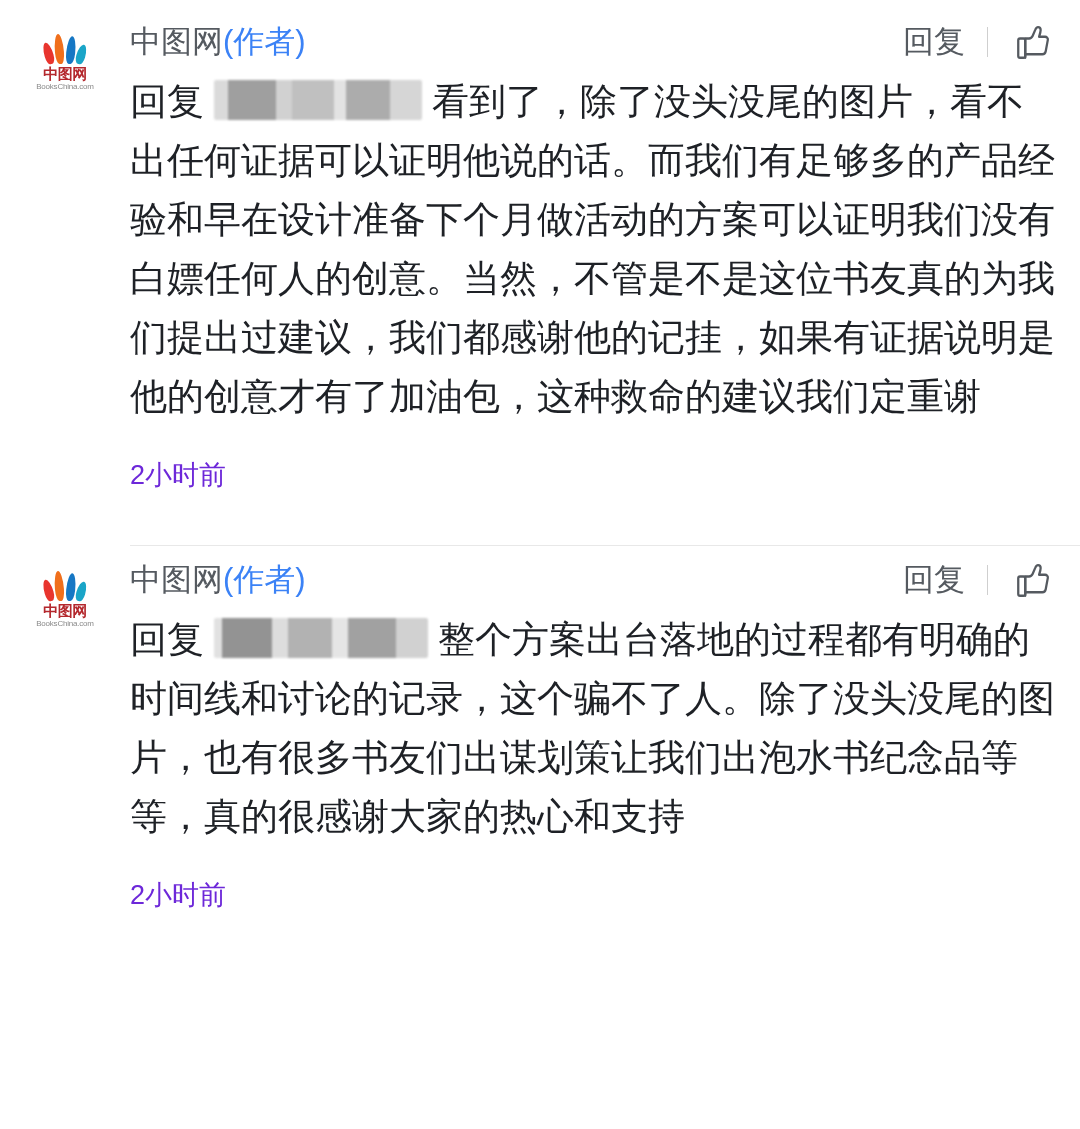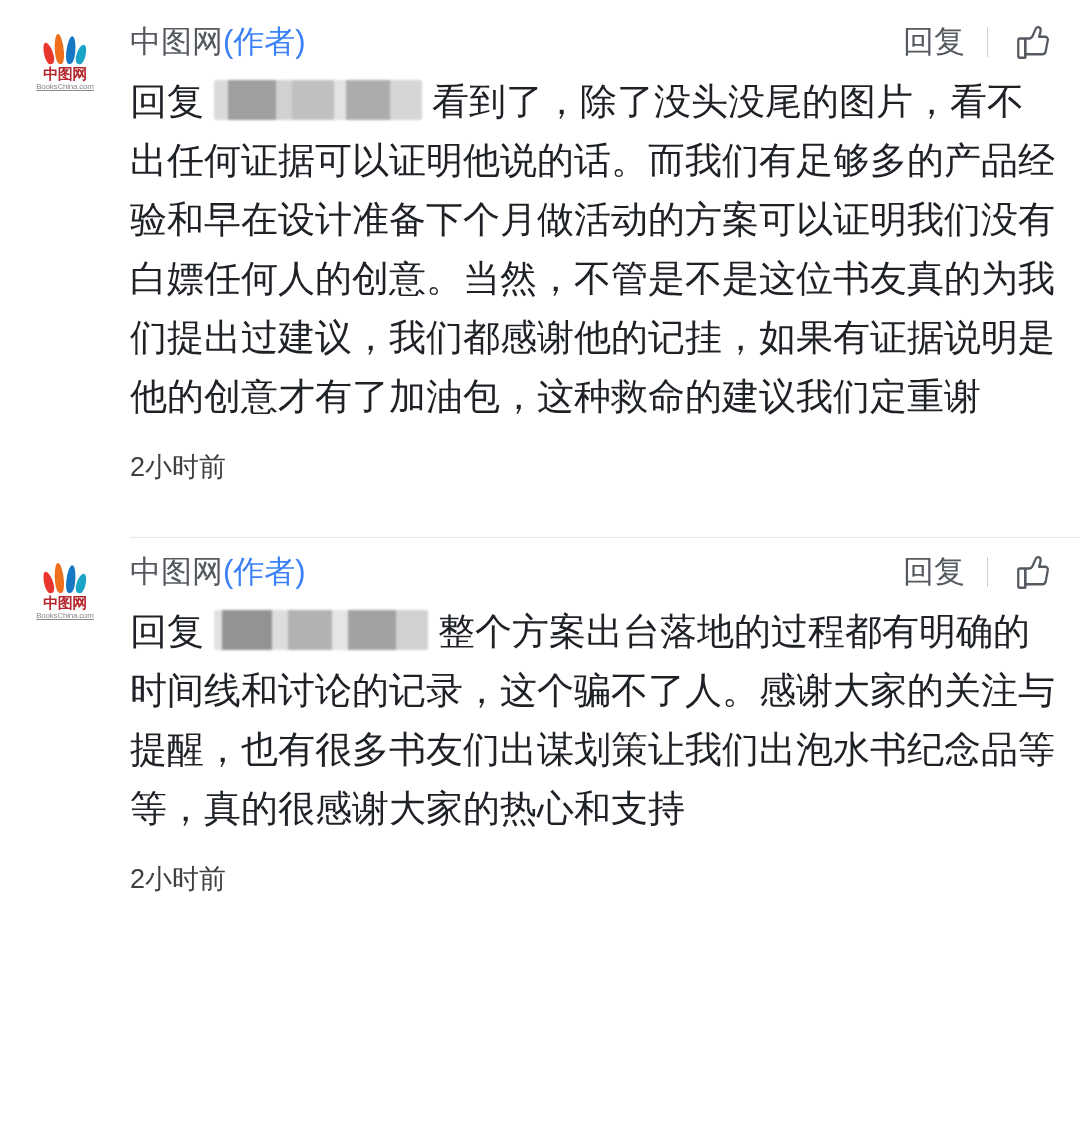--- a/index.html
+++ b/index.html
@@ -76,21 +76,20 @@
     color: #b4282d;
     font-weight: bold;
     letter-spacing: -0.5px;
     margin-top: 1px;
   }
   .avatar .brand-en {
     font-size: 8px;
     line-height: 9px;
     color: #8a8a8a;
     letter-spacing: -0.2px;
-    text-decoration: underline;
   }
 
   .body-col {
     flex: 1 1 auto;
     padding-right: 24px;
     border-top: 1px solid #e8e8e8;
     padding-top: 12px;
     min-width: 0;
   }
   .comment-1 .body-col { border-top: none; }
@@ -176,22 +175,22 @@
         #8e8e8e 8px, #8e8e8e 58px,
         #dcdcdc 58px, #dcdcdc 74px,
         #aeaeae 74px, #aeaeae 118px,
         #e4e4e4 118px, #e4e4e4 134px,
         #9d9d9d 134px, #9d9d9d 182px,
         #cfcfcf 182px, #cfcfcf 214px);
   }
 
   .timestamp {
     font-size: 27px;
-    color: #404040;
-    margin-top: 23px;
+    color: #6d28d9;
+    margin-top: 31px;
     padding-bottom: 4px;
   }
 
   .spacer { height: 26px; }
 </style>
 </head>
 <body>
 
 <div class="feed">
 
@@ -251,18 +250,18 @@
           <span class="reply-btn">回复</span>
           <span class="divider-v"></span>
           <span class="like-icon">
             <svg width="44" height="42" viewBox="0 0 24 24" fill="none" stroke="#555a60" stroke-width="1.3" stroke-linecap="round" stroke-linejoin="round">
               <path d="M7 21V10h2.2c1 0 1.6-.5 2-1.4l1.5-3.5c.3-.8.7-1.6 1.6-1.6.9 0 1.5.6 1.5 1.6 0 1.1-.5 2.6-.9 3.9h3.4c1 0 1.8.8 1.6 1.8l-1.2 6.5c-.2 1-.9 1.7-1.9 1.7H7z"></path>
               <rect x="3" y="10" width="4" height="11" rx="1"></rect>
             </svg>
           </span>
         </div>
       </div>
-      <div class="comment-text"><span class="reply-prefix">回复</span><span class="mask mask-2"></span><span>整个方案出台落地的过程都有明确的时间线和讨论的记录，这个骗不了人。感谢大家的关注与提醒，也有很多书友们出谋划策让我们出泡水书纪念品等等，真的很感谢大家的热心和支持</span></div>
+      <div class="comment-text"><span class="reply-prefix">回复</span><span class="mask mask-2"></span><span>整个方案出台落地的过程都有明确的时间线和讨论的记录，这个骗不了人。除了没头没尾的图片，也有很多书友们出谋划策让我们出泡水书纪念品等等，真的很感谢大家的热心和支持</span></div>
       <div class="timestamp">2小时前</div>
     </div>
   </div>
 
 </div>
 
 </body></html>

